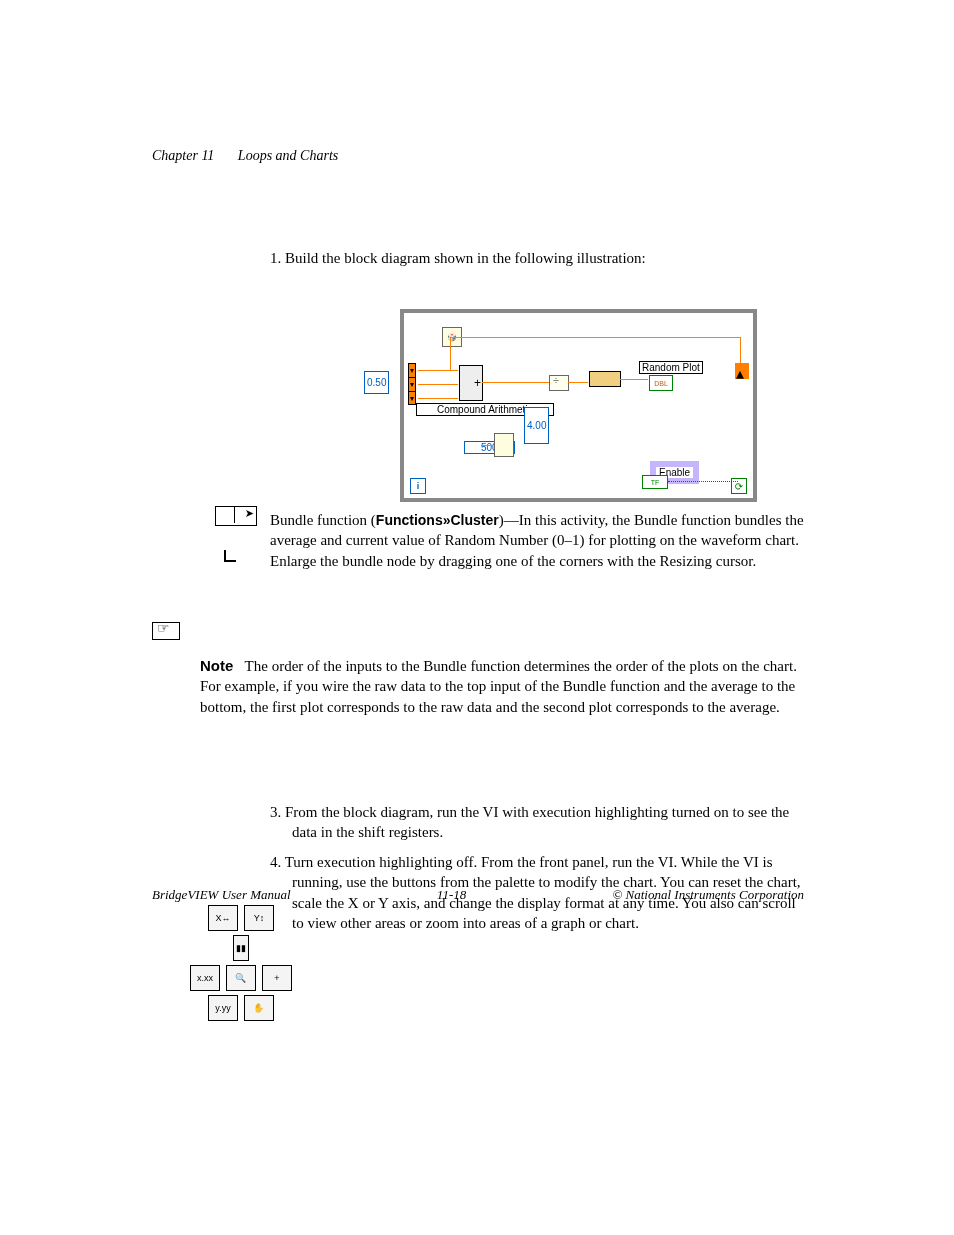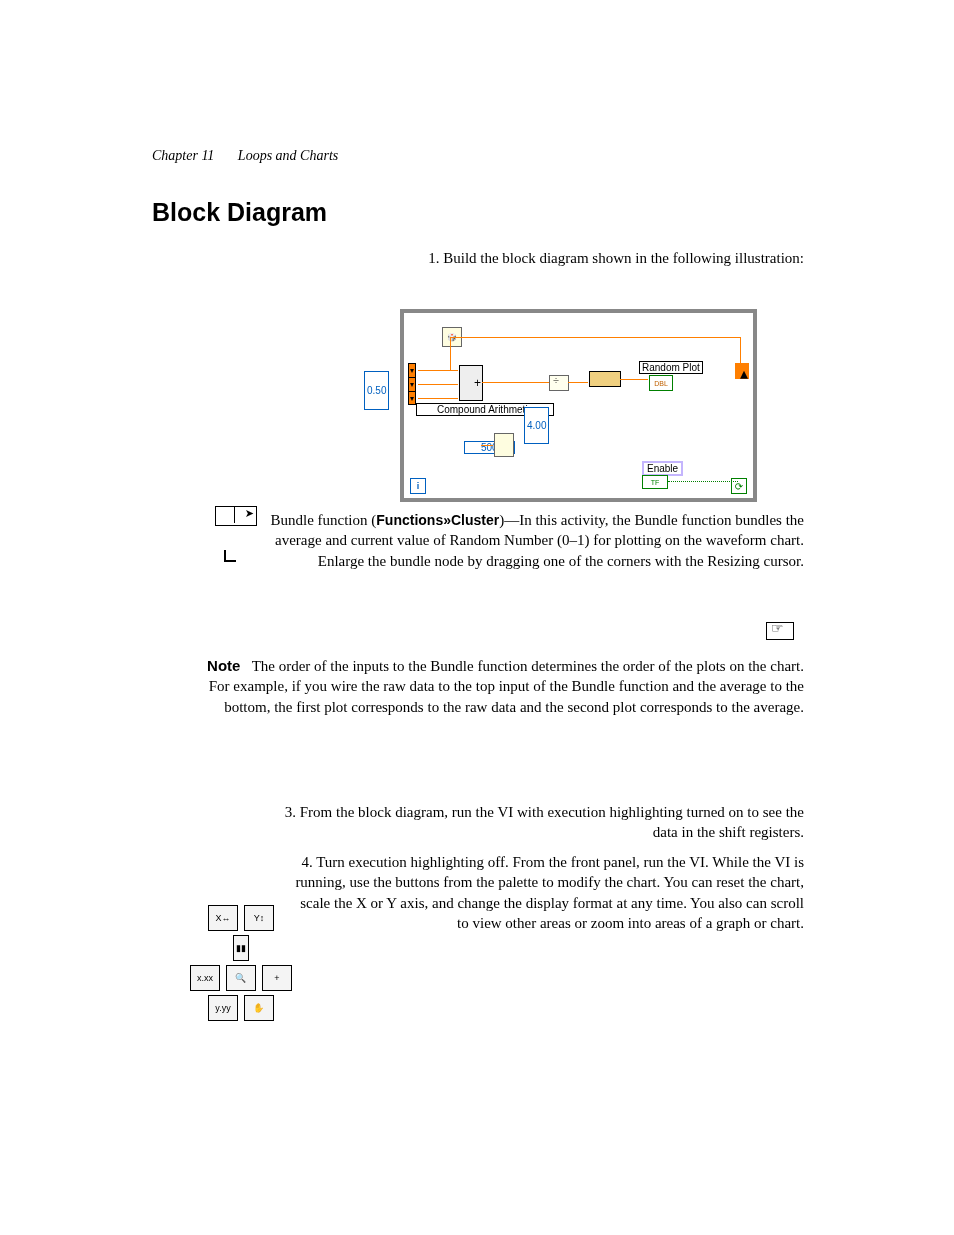--- a/index.html
+++ b/index.html
@@ -9,21 +9,20 @@
     background: #fff;
     color: #000;
     width: 954px;
     height: 1235px;
     position: relative;
   }
   .page {
     position: relative;
     width: 954px;
     height: 1058px;
-    text-align: right;
   }
   .header {
     position: absolute;
     top: 148px;
     left: 152px;
     font-style: italic;
     font-size: 14px;
   }
   .header .chap { margin-right: 20px; }
   .section-title {
@@ -48,21 +47,21 @@
     left: 400px; top: 309px;
     width: 349px; height: 185px;
     border: 4px solid #888;
     background: #fff;
   }
   .sr-cell { width:8px; height:14px; border:1px solid #000; box-sizing:border-box; background:#ff7f00; display:flex; align-items:center; justify-content:center; font-size:8px; color:#000;}
   .sr-stack { position:absolute; left:4px; top:50px; }
   .sr-stack .sr-cell:first-child{border-bottom:none;}
   .sr-stack .sr-cell:nth-child(2){border-bottom:none;}
   .const050 {
-    position:absolute; left:-40px; top:60px; font-size:10px; font-family:Arial; border:1px solid #0060c0; padding:13px 2px; background:#fff; color:#0060c0;
+    position:absolute; left:-40px; top:60px; font-size:10px; font-family:Arial; border:1px solid #0060c0; padding:5px 2px; background:#fff; color:#0060c0;
   }
   .rand-icon{
     position:absolute; left:38px; top:14px; width:18px; height:18px; border:1px solid #666; background:#fefde0; font-size:8px; display:flex;align-items:center;justify-content:center;
   }
   .ca-box{
     position:absolute; left:55px; top:52px; width:22px; height:34px; border:1px solid #000; background:#eee;
   }
   .ca-plus{position:absolute;right:1px;top:10px;font-size:12px;font-family:Arial;}
   .ca-label{
     position:absolute; left:12px; top:90px; font-size:10px; font-family:Arial; border:1px solid #000; padding:0 20px; background:#fff;
@@ -90,21 +89,21 @@
   .const500{
     position:absolute; left:60px; top:128px; font-size:10px; font-family:Arial; border:1px solid #0060c0; color:#0060c0; padding:0 16px; background:#fff;
   }
   .metro{
     position:absolute; left:90px; top:120px; width:18px; height:22px; border:1px solid #666; background:#fefde0;
   }
   .i-term{
     position:absolute; left:6px; bottom:4px; width:14px; height:14px; border:1px solid #0060c0; color:#0060c0; font-size:9px; font-family:Arial;font-weight:bold; display:flex;align-items:center;justify-content:center; background:#fff;
   }
   .enable-label{
-    position:absolute; left:238px; top:148px; font-size:10px; font-family:Arial; border:2px solid #c4b5fd; padding:0 3px; background:#fff;
+    position:absolute; left:246px; top:148px; font-size:10px; font-family:Arial; border:6px solid #c4b5fd; padding:0 3px; background:#fff;
   }
   .enable-term{
     position:absolute; left:238px; top:162px; width:24px; height:12px; border:1px solid #008000; background:#fff; font-size:7px; font-family:Arial; color:#008000; display:flex;align-items:center;justify-content:center;
   }
   .cond-term{
     position:absolute; right:6px; bottom:4px; width:14px; height:14px; border:1px solid #008000; background:#fff; display:flex;align-items:center;justify-content:center;color:#008000;font-size:10px;
   }
   
   .wire{position:absolute;background:#ff7f00;}
   .wire-h{height:1px;}
@@ -150,21 +149,20 @@
 </style>
 </head>
 <body>
 <div class="page">
 
   <div class="header">
     <span class="chap">Chapter 11</span>
     <span>Loops and Charts</span>
   </div>
 
-  <div class="section-title">Block Diagram</div>
 
   <div class="body-text step1 step-indent">1. Build the block diagram shown in the following illustration:</div>
 
   <div>
     <div class="const050" style="position:absolute;left:364px;top:371px;">0.50</div>
     <div class="diagram-area">
 
       <div class="sr-stack">
         <div class="sr-cell">▾</div>
         <div class="sr-cell">▾</div>
@@ -233,14 +231,19 @@
       <div class="pal-btn">x.xx</div>
       <div class="pal-btn">🔍</div>
       <div class="pal-btn">+</div>
     </div>
     <div class="pal-row">
       <div class="pal-btn">y.yy</div>
       <div class="pal-btn">✋</div>
     </div>
   </div>
 
+  <div class="footer">
+    <span>BridgeVIEW User Manual</span>
+    <span>11-18</span>
+    <span>© National Instruments Corporation</span>
+  </div>
 
 </div>
 
 </body></html>

